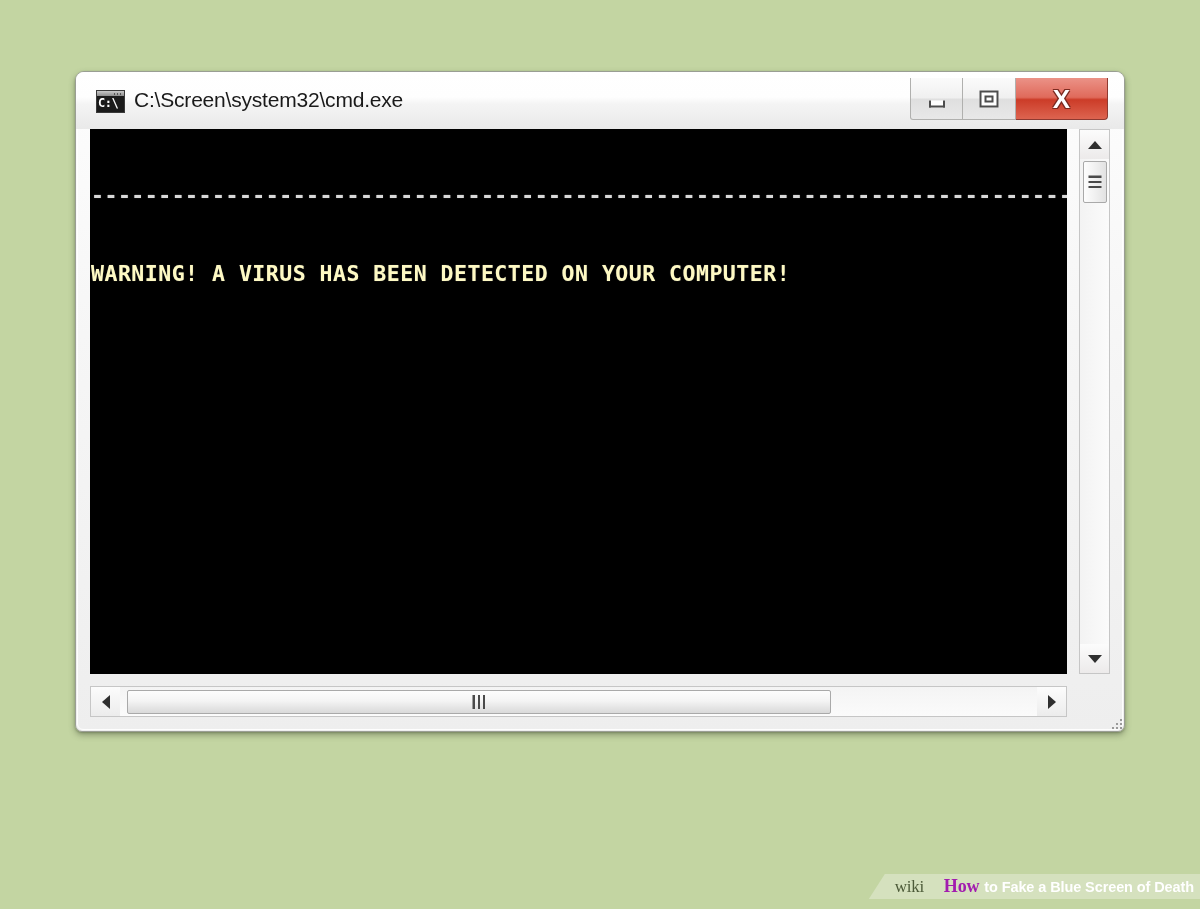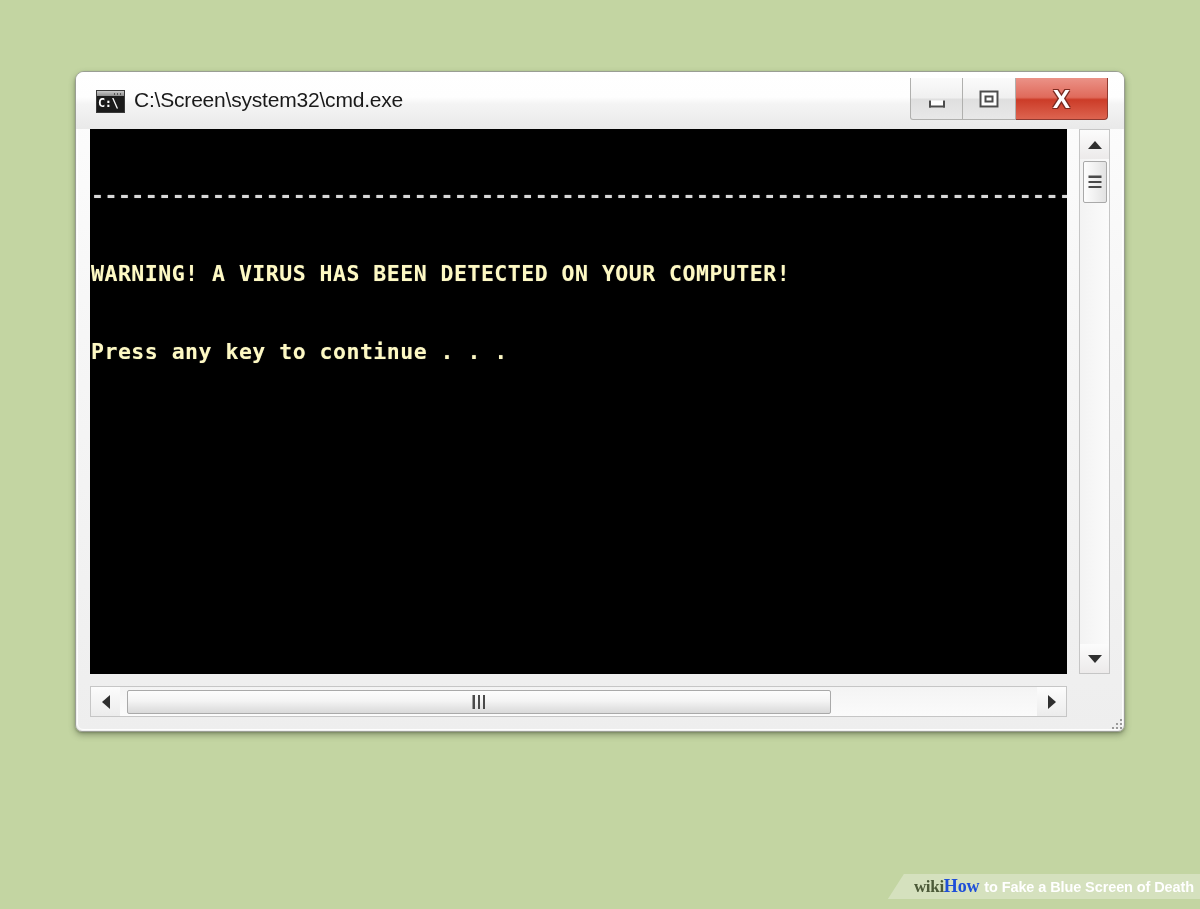--- a/index.html
+++ b/index.html
@@ -362,30 +362,31 @@
     padding: 0 6px 0 26px;
     display: flex;
     align-items: center;
     background: rgba(255,255,255,0.30);
     clip-path: polygon(16px 0, 100% 0, 100% 100%, 0 100%);
     white-space: nowrap;
   }
   .wm-wiki {
     font-family: "Liberation Serif", serif;
     font-size: 17px;
-    font-weight: bold;
+    font-weight: normal;
     color: #4c5a38;
     letter-spacing: -0.3px;
   }
   .wm-how {
     font-family: "Liberation Serif", serif;
     font-size: 18px;
     font-weight: bold;
-    color: #1d4ed8;
+    color: #a21caf;
     letter-spacing: -0.2px;
+    padding-left: 20px;
   }
   .wm-rest {
     font-family: "Liberation Sans", sans-serif;
     font-size: 14.5px;
     font-weight: bold;
     color: #ffffff;
     margin-left: 5px;
     letter-spacing: -0.1px;
   }
 </style>
@@ -421,21 +422,20 @@
       </div>
     </div>
   </div>
 
   <div class="client">
 
     <div class="console">
       <div class="console-text">
         <span class="rule">--------------------------------------------------------------------------------</span>
         <span class="line">WARNING! A VIRUS HAS BEEN DETECTED ON YOUR COMPUTER!</span>
-        <span class="line">Press any key to continue . . .</span>
       </div>
     </div>
 
     <div class="vscroll">
       <div class="vs-arrow up">
         <span class="tri-up"></span>
       </div>
       <div class="vs-thumb">
         <span class="vs-grip"></span>
       </div>

